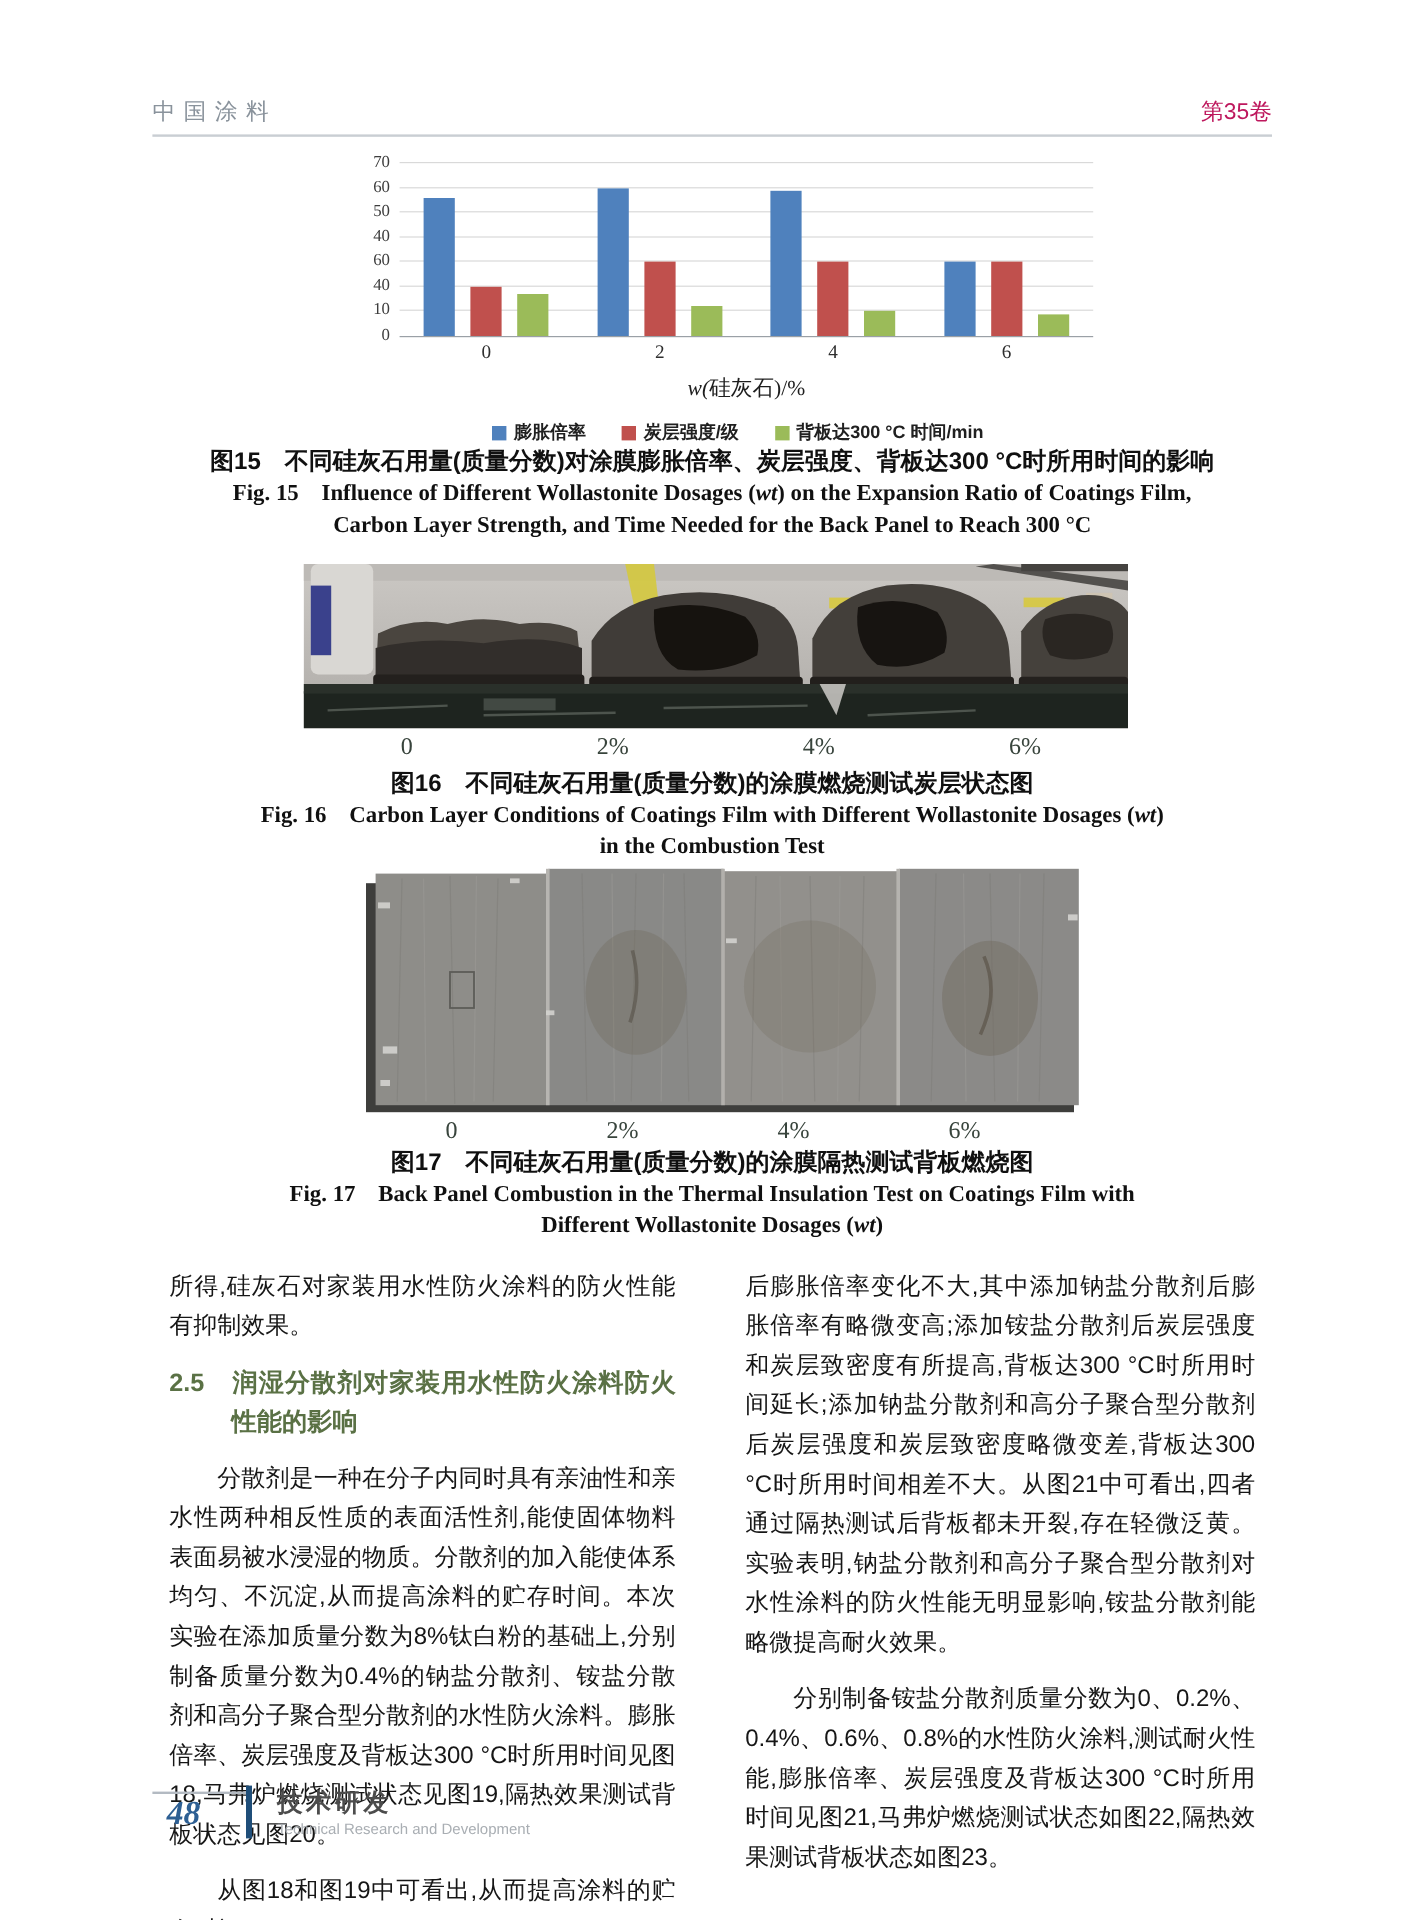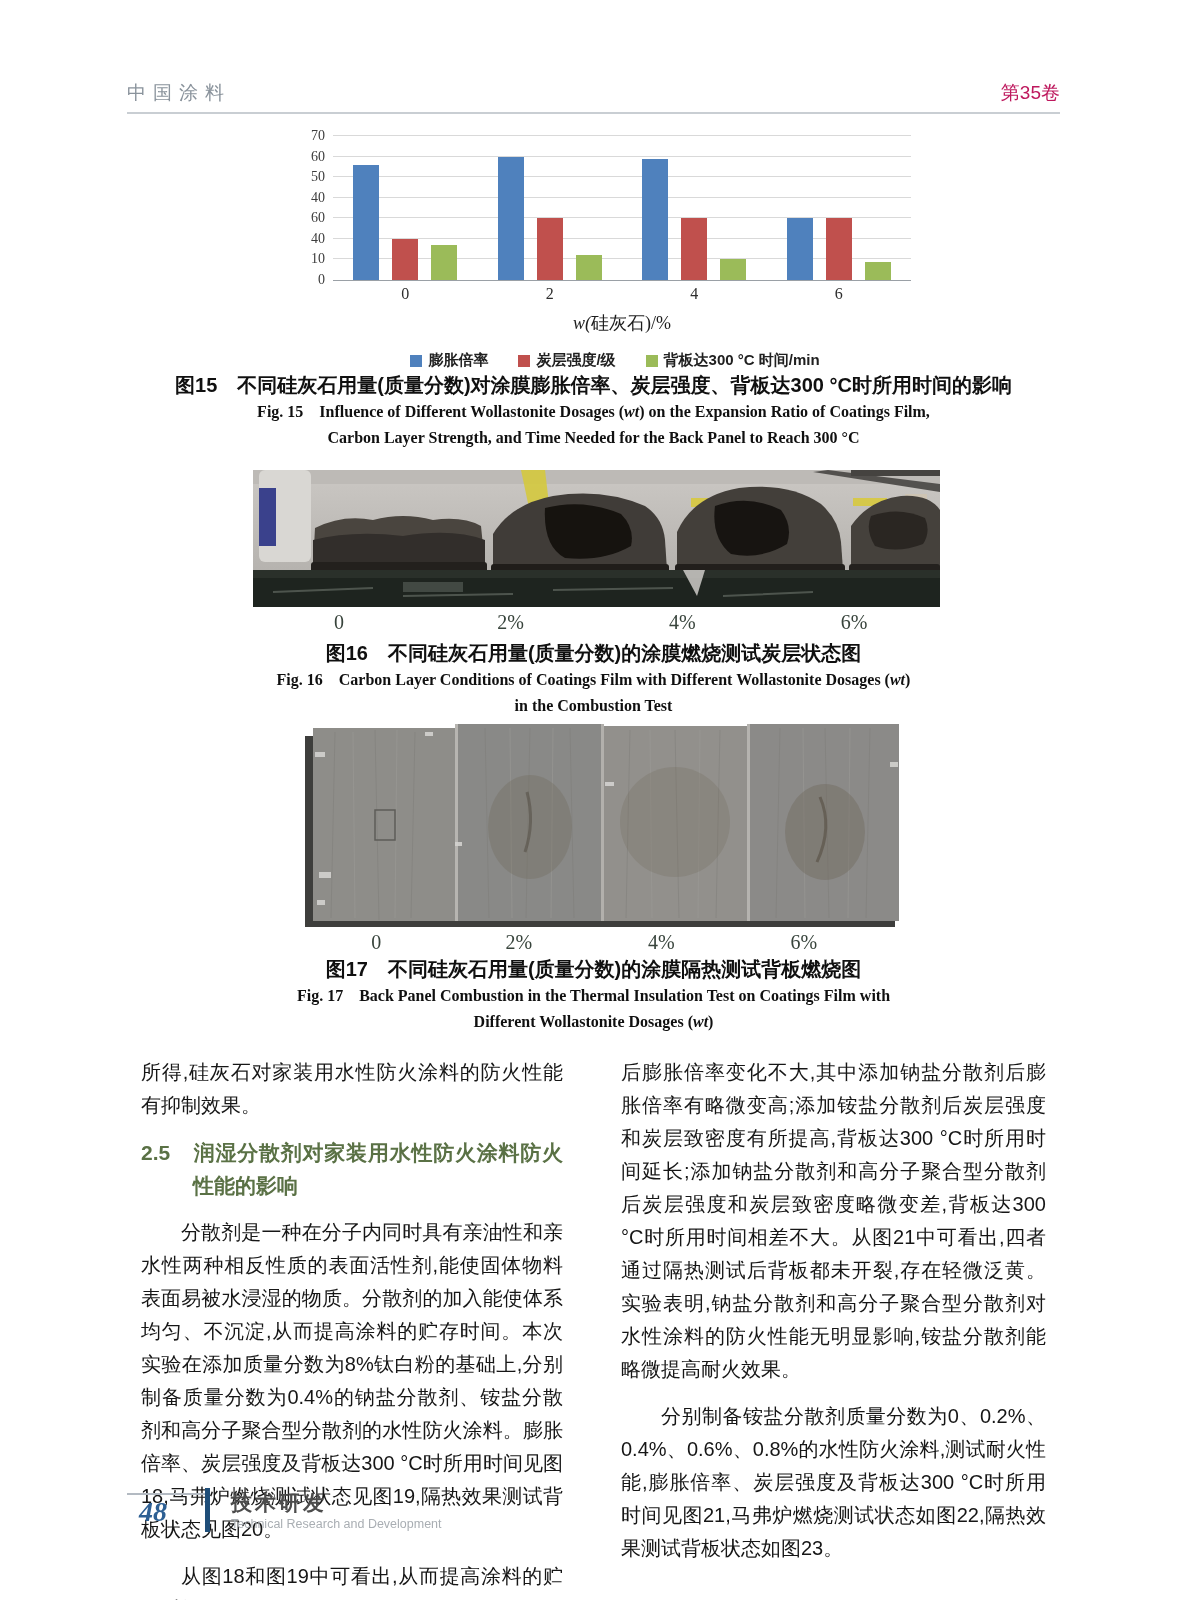--- a/index.html
+++ b/index.html
@@ -30,21 +30,21 @@
   .axis-title{display:block;margin-left:34px;text-align:center;font-family:"Liberation Serif",serif;
               font-size:18px;color:#1d1d1d;margin-top:8px;}
   .axis-title::first-letter{font-style:italic;}
   .legend{display:flex;justify-content:center;gap:30px;margin-top:16px;margin-left:20px;}
   .legend-item{display:flex;align-items:center;gap:6px;font-size:15px;font-weight:700;color:#202020;}
   .swatch{width:12px;height:12px;display:inline-block;}
 
   
   .cap{position:absolute;width:100%;text-align:center;}
   .cap-zh{font-weight:700;font-size:20px;color:#101010;line-height:27px;}
-  .cap-en{font-family:"Liberation Serif",serif;font-weight:700;font-size:16px;color:#101010;line-height:26px;}
+  .cap-en{font-family:"Liberation Serif",serif;font-weight:700;font-size:19px;color:#101010;line-height:26px;}
 
   
   .photo-block{position:absolute;}
   .photo-labels{display:flex;margin-top:2px;}
   .photo-labels div{flex:1;text-align:center;font-family:"Liberation Serif",serif;font-size:20px;
                     color:#38443c;padding-top:2px;}
   svg{display:block;}
 
   
   .body-cols{position:absolute;top:962px;left:0;width:933px;display:grid;

